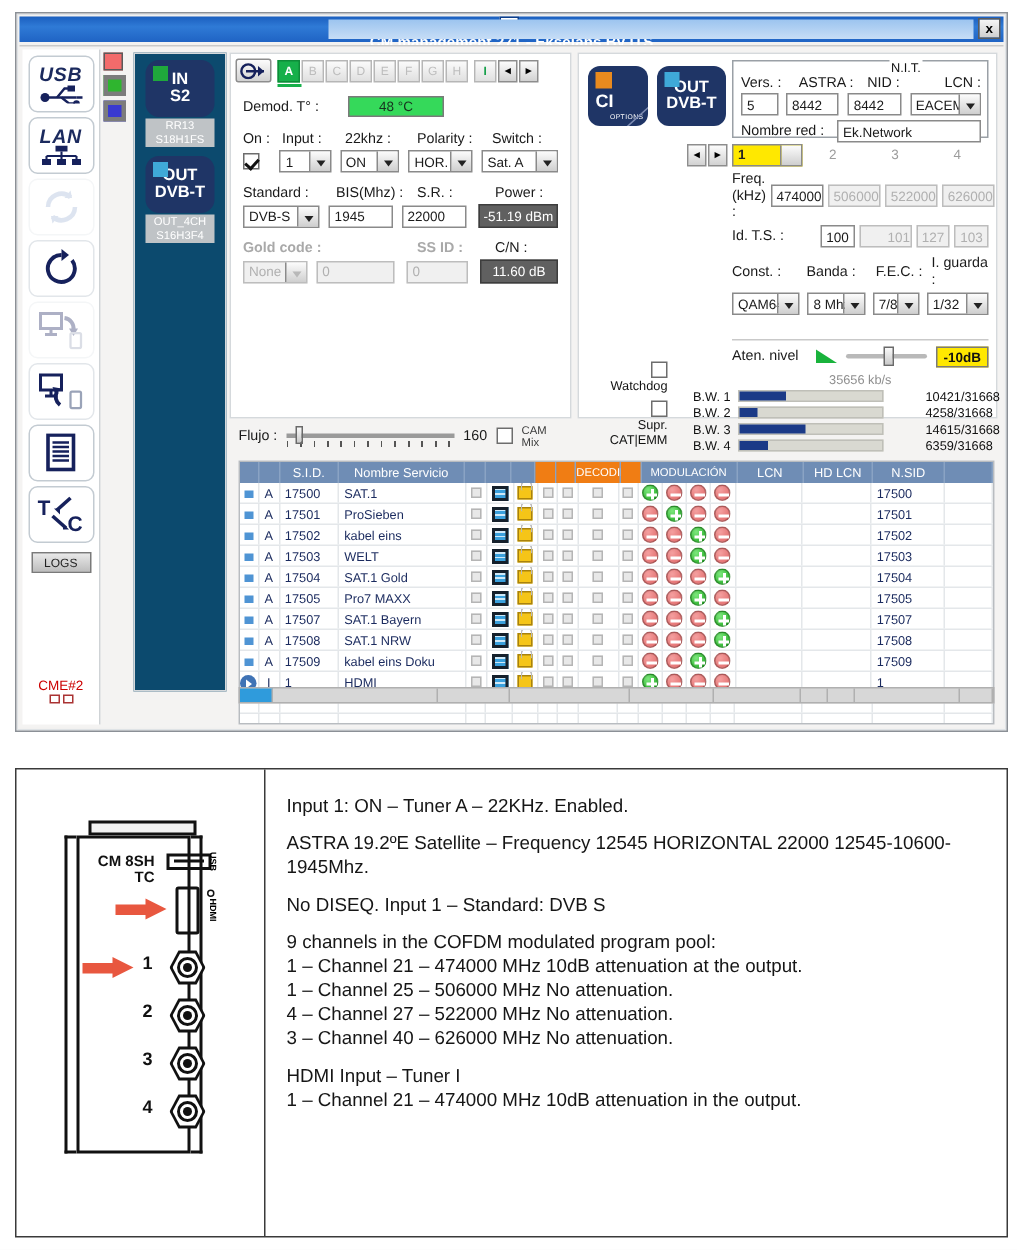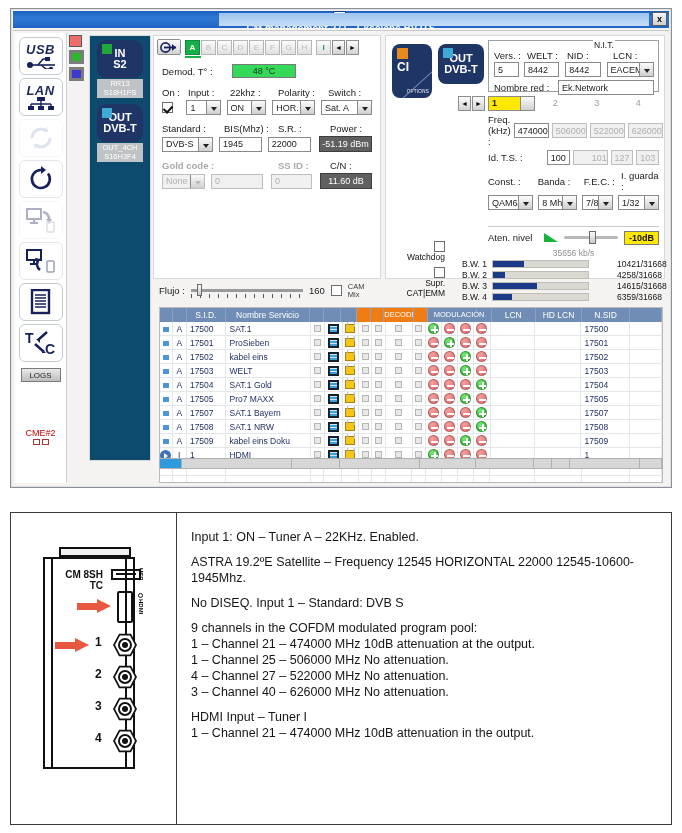--- a/index.html
+++ b/index.html
@@ -65,21 +65,21 @@
   .tbtn.dim { opacity:.35; }
   .tbtn .lbl { font-size:13px; font-weight:bold; font-style:italic; letter-spacing:.5px; line-height:13px;}
   .tbtn svg { display:block; }
   .logs-btn {
     width:40px; height:14px; margin:6px auto 0 auto;
     background: linear-gradient(to bottom,#e9e9e9,#bdbdbd);
     border:1px solid #7a7a7a; font-size:8px; color:#222;
     text-align:center; line-height:13px; cursor:pointer; font-family:"Liberation Sans",sans-serif;
   }
   .cme {
-    position:absolute; left:0; right:0; bottom:38px; text-align:center;
+    position:absolute; left:0; right:0; bottom:14px; text-align:center;
   }
   .cme .t { color:#cc0000; font-size:9px; font-family:"Liberation Sans",sans-serif;}
   .cme .boxes { display:flex; justify-content:center; gap:2px; margin-top:1px;}
   .cme .boxes i { width:7px; height:6px; border:1px solid #aa3333; display:block;}
 
   
   .ledstrip {
     position:absolute; left:56px; top:4px; width:16px; height:66px;
   }
   .led { width:13px; height:12px; border:1px solid #5a5a5a; margin-bottom:3px;}
@@ -149,21 +149,21 @@
   .sel.disabled, .txt.disabled { background:#f0f0f0; color:#b0b0b0; border-color:#bdbdbd; }
   .sel.disabled .car { border-top-color:#b8b8b8; }
   .chk { width:11px;height:11px;border:1px solid #6d6d6d;background:#fff;position:relative;cursor:pointer;}
   .chk.on:after{content:"";position:absolute;left:2px;top:1px;width:4px;height:7px;
     border:solid #111;border-width:0 2px 2px 0;transform:rotate(42deg);}
 
   
   .right { position:absolute; left:372px; top:4px; right:4px; height:244px;
            background:#ffffff; border:1px solid #d5d9dc; }
   .ci-tile {
-    position:absolute; left:6px; top:8px; width:40px; height:54px; border-radius:8px;
+    position:absolute; left:6px; top:8px; width:40px; height:40px; border-radius:8px;
     background:#1f3566; color:#fff; cursor:pointer; overflow:hidden;
   }
   .ci-tile .sq{position:absolute;left:5px;top:4px;width:11px;height:11px;background:#e98a1e;}
   .ci-tile .ci{position:absolute;left:5px;top:16px;font-size:12px;font-weight:bold;}
   .ci-tile .op{position:absolute;right:3px;bottom:4px;font-size:4.5px;letter-spacing:.3px;}
   .ci-tile .sl{position:absolute;left:-4px;top:40px;width:60px;height:1px;background:#7f8db3;transform:rotate(-42deg);}
   .out-tile {
     position:absolute; left:52px; top:8px; width:46px; height:40px; border-radius:8px;
     background:#1f3566; color:#fff; display:flex;flex-direction:column;align-items:center;
     justify-content:center; font-size:11px; font-weight:bold; line-height:11px; cursor:pointer;
@@ -527,23 +527,23 @@
         </div>
 
         <div class="out-tile">
           <span class="sq"></span>
           <span>OUT</span>
           <span>DVB-T</span>
         </div>
 
         <div class="nit-box">
           <div class="nit-title">N.I.T.</div>
-          <div style="display:flex;align-items:center;padding:9px 4px 0 5px;">
+          <div style="display:flex;align-items:center;padding:9px 4px 0 5px;justify-content:space-between;">
             <div class="lab" style="width:33px;">Vers. :</div>
-            <div class="lab" style="width:40px;">WELT :</div>
+            <div class="lab" style="width:40px;">ASTRA :</div>
             <div class="lab" style="width:46px;">NID :</div>
             <div class="lab">LCN :</div>
           </div>
           <div style="display:flex;align-items:center;padding:1px 4px 0 5px;">
             <div class="txt" style="width:28px;margin-right:5px;">
               <span>5</span>
             </div>
             <div class="txt" style="width:40px;margin-right:6px;">
               <span>8442</span>
             </div>

